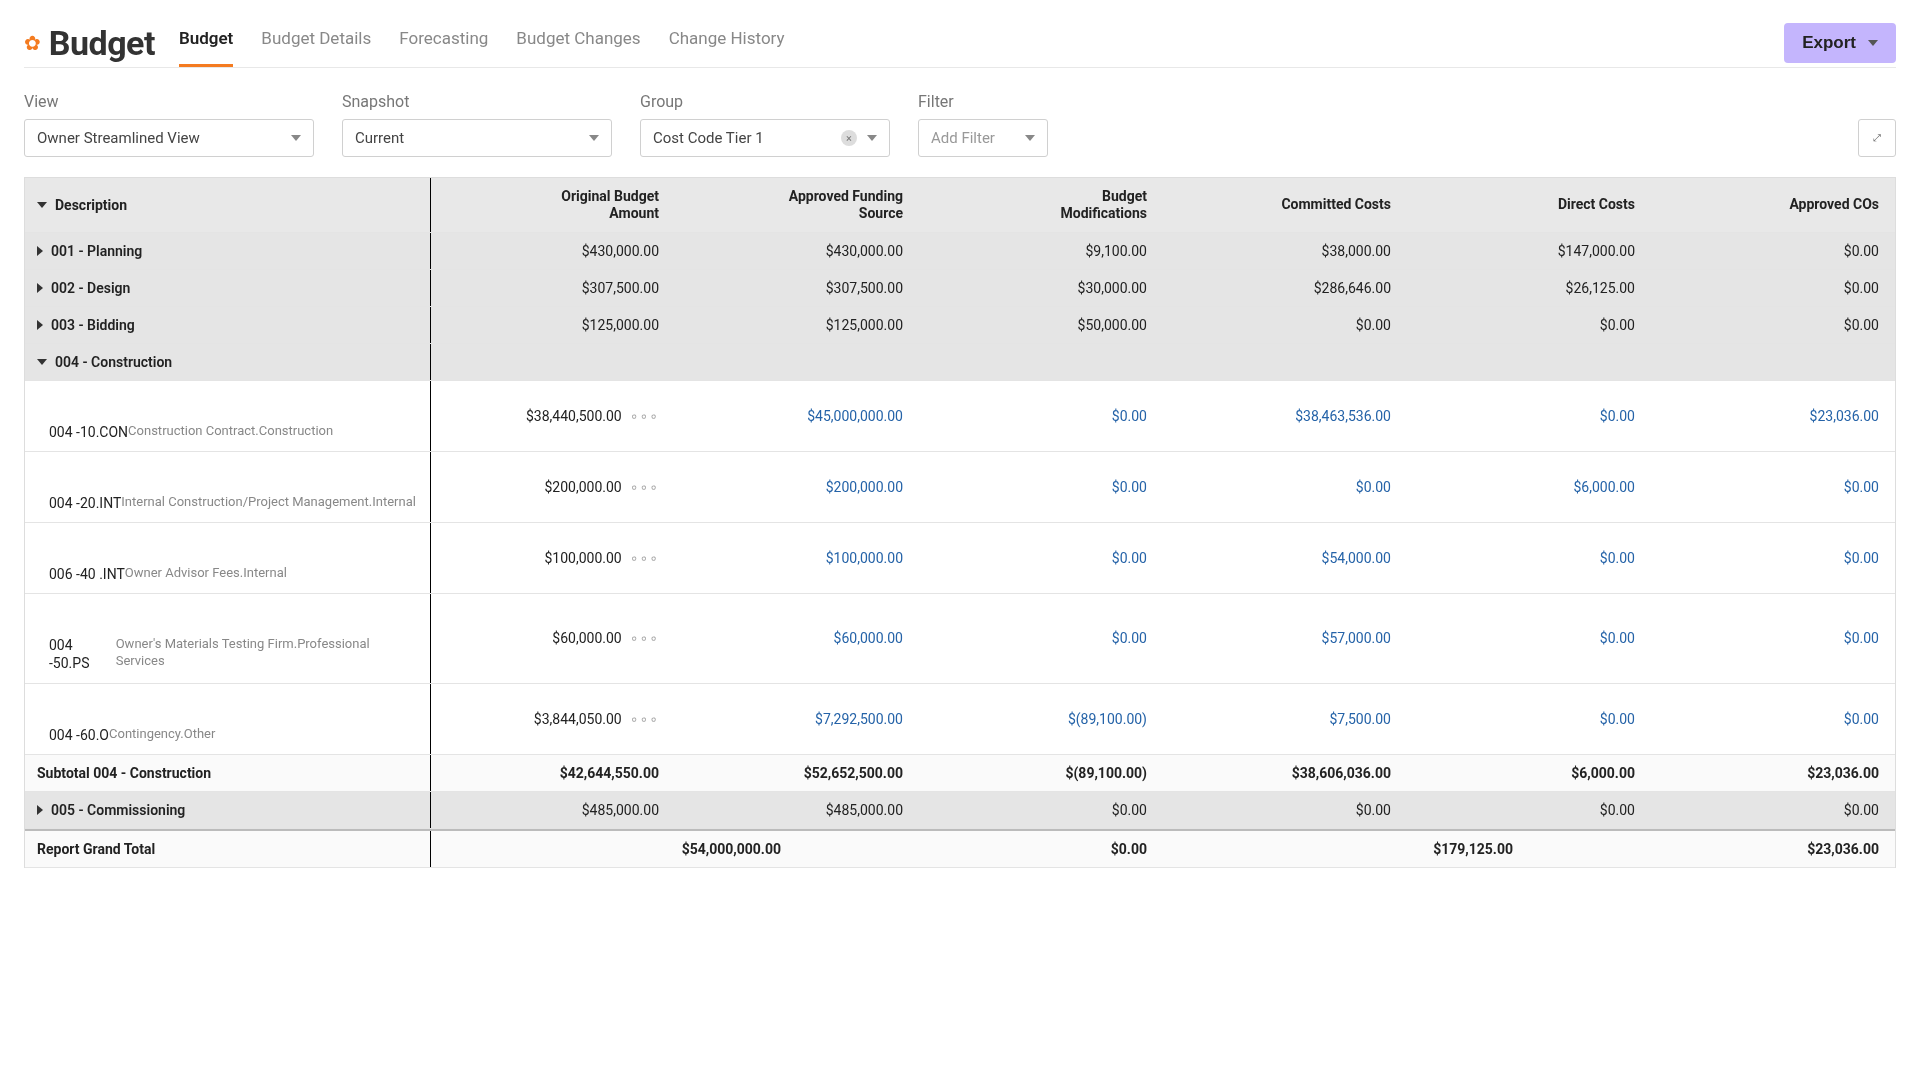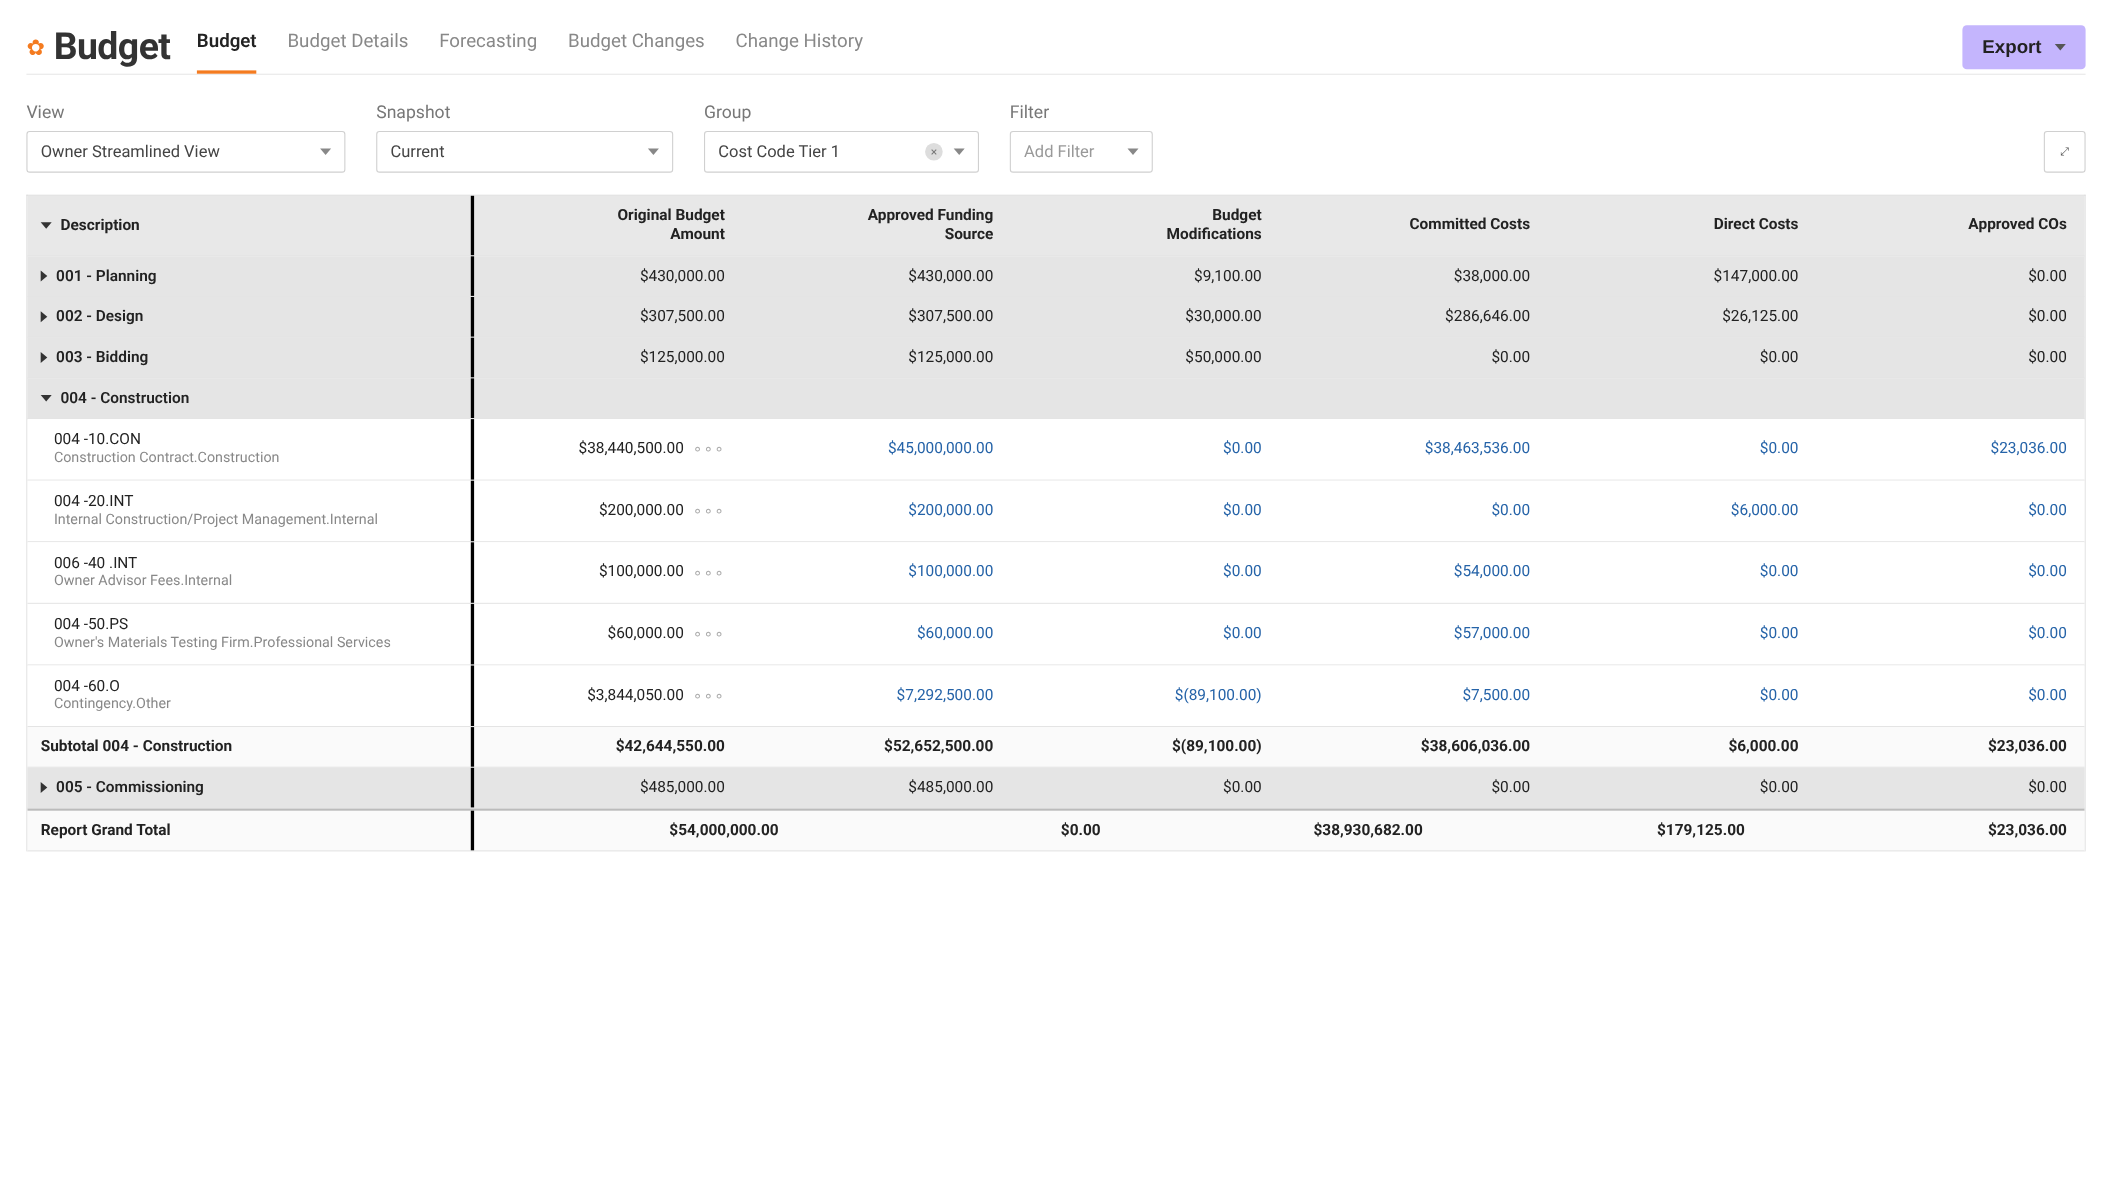--- a/index.html
+++ b/index.html
@@ -83,21 +83,21 @@
 .row.head { background:#e8e8e8; font-weight:700; font-size:14px; }
 .row.group, .row.subtotal, .row.grand { font-weight:700; background:#fafafa; }
 .row.subrow { background:#fff; }
 .row.subrow .desc-cell { padding-left: 24px; }
 .row.parent .desc-cell { font-weight:600; }
 
 .desc-cell {
   width: 406px;
   flex-shrink: 0;
   padding: 10px 12px;
-  border-right: 3px solid #000000;
+  border-right: 1px solid #000000;
   display:flex;
   align-items:center;
   gap: 8px;
   color:#222;
 }
 .row.head .desc-cell { align-items:center; }
 .chev {
   width:0;height:0;
   border-top:5px solid transparent;
   border-bottom:5px solid transparent;
@@ -105,21 +105,21 @@
   flex-shrink:0;
   cursor:pointer;
 }
 .chev.down {
   border-left:5px solid transparent;
   border-right:5px solid transparent;
   border-top:6px solid #333;
   border-bottom:none;
 }
 .sublabel { color:#888; font-size:13px; font-weight:400; }
-.desc-stack { display:flex; flex-direction:column; line-height:1.3; }
+.desc-stack { display:flex; flex-direction:row; line-height:1.3;margin-top:32px; }
 
 .num-cell {
   flex: 1 1 0;
   padding: 10px 16px;
   text-align: right;
   color:#222;
   display:flex;
   align-items:center;
   justify-content:flex-end;
   gap:8px;
@@ -471,22 +471,19 @@
     </div>
     <div class="row grand">
       <div class="desc-cell">Report Grand Total</div>
       <div class="num-cell">
         <span>$54,000,000.00</span>
       </div>
       <div class="num-cell">
         <span>$0.00</span>
       </div>
       <div class="num-cell">
-        <span>$38,930,682.00</span>
-      </div>
-      <div class="num-cell">
         <span>$179,125.00</span>
       </div>
       <div class="num-cell">
         <span>$23,036.00</span>
       </div>
     </div>
   </div>
 
 </body></html>

